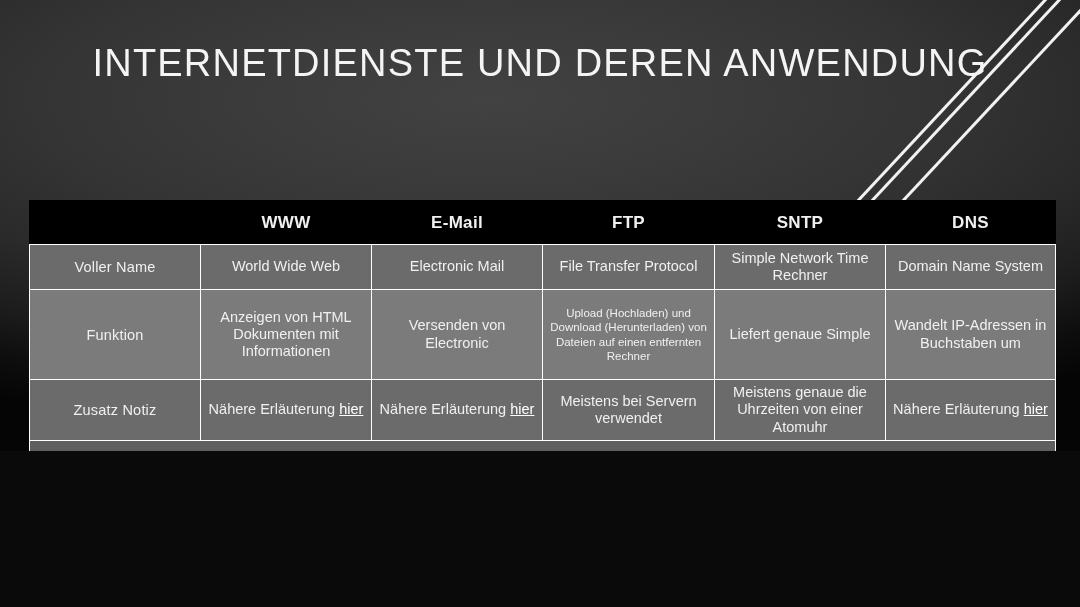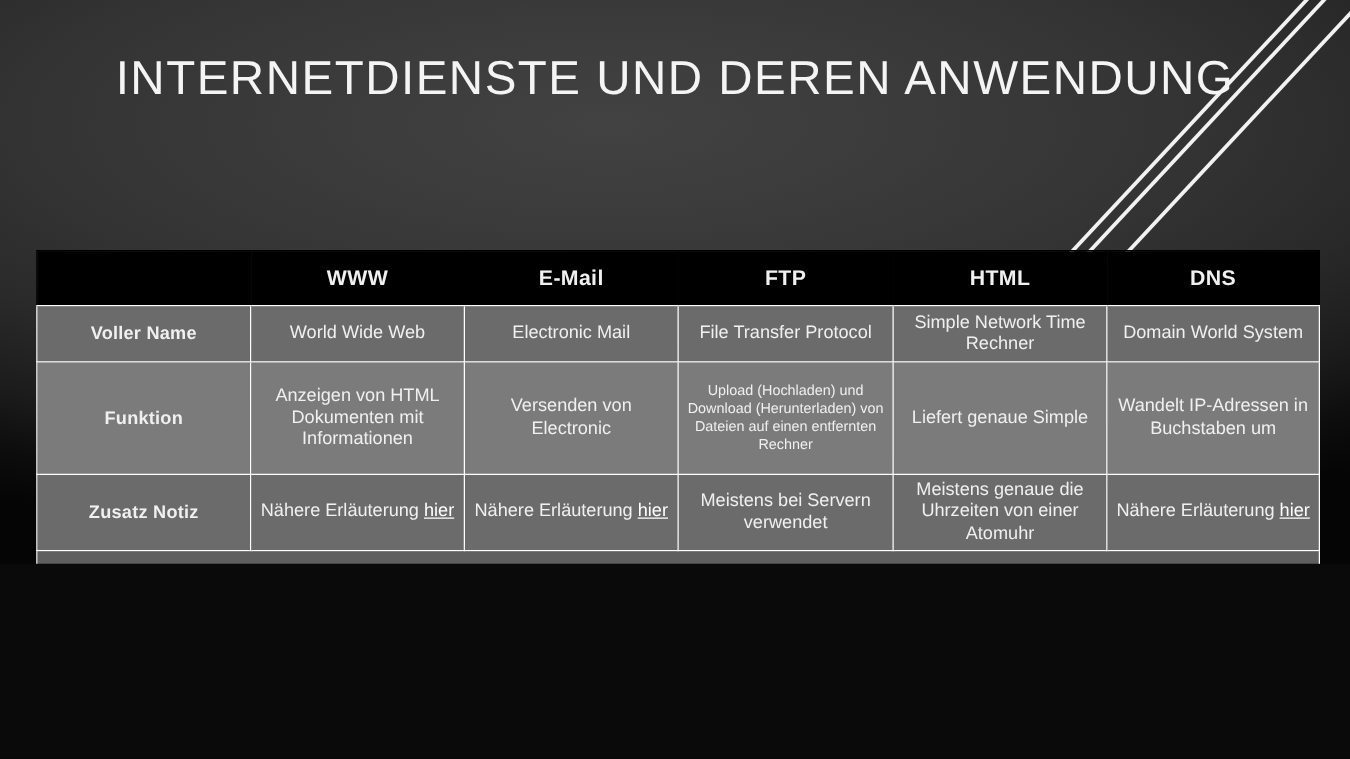--- a/index.html
+++ b/index.html
@@ -104,21 +104,21 @@
     font-weight: bold;
     letter-spacing: 0.3px;
   }
   tr.head-row th.blank-head {
     border-right-color: #000000;
   }
 
   
   td.rowlabel {
     font-size: 17px;
-    font-weight: bold;
+    font-weight: normal;
     letter-spacing: 0.2px;
     color: #ffffff;
   }
   tr.row-a td { background: #6b6b6b; height: 44px; font-size: 14.5px; }
   tr.row-b td { background: #7b7b7b; height: 89px; font-size: 14.5px; }
   tr.row-c td { background: #6b6b6b; height: 60px; font-size: 14.5px; }
   tr.row-empty td {
     background: #5f5f5f;
     height: 41px;
     border-left-color: #ffffff;
@@ -154,41 +154,41 @@
         <col style="width:172px">
         <col style="width:171px">
         <col style="width:170px">
       </colgroup>
       <thead>
         <tr class="head-row">
           <th class="blank-head"></th>
           <th>WWW</th>
           <th>E-Mail</th>
           <th>FTP</th>
-          <th>HTML</th>
+          <th>SNTP</th>
           <th>DNS</th>
         </tr>
       </thead>
       <tbody>
         <tr class="row-a">
           <td class="rowlabel">Voller Name</td>
           <td>
               <div class="cell-text">World Wide Web</div>
             </td>
           <td>
               <div class="cell-text">Electronic Mail</div>
             </td>
           <td>
               <div class="cell-text">File Transfer Protocol</div>
             </td>
           <td>
               <div class="cell-text">Simple Network Time Rechner</div>
             </td>
           <td>
-              <div class="cell-text">Domain World System</div>
+              <div class="cell-text">Domain Name System</div>
             </td>
         </tr>
         <tr class="row-b">
           <td class="rowlabel">Funktion</td>
           <td>
               <div class="cell-text">Anzeigen von HTML Dokumenten mit Informationen</div>
             </td>
           <td>
               <div class="cell-text">Versenden von Electronic</div>
             </td>

